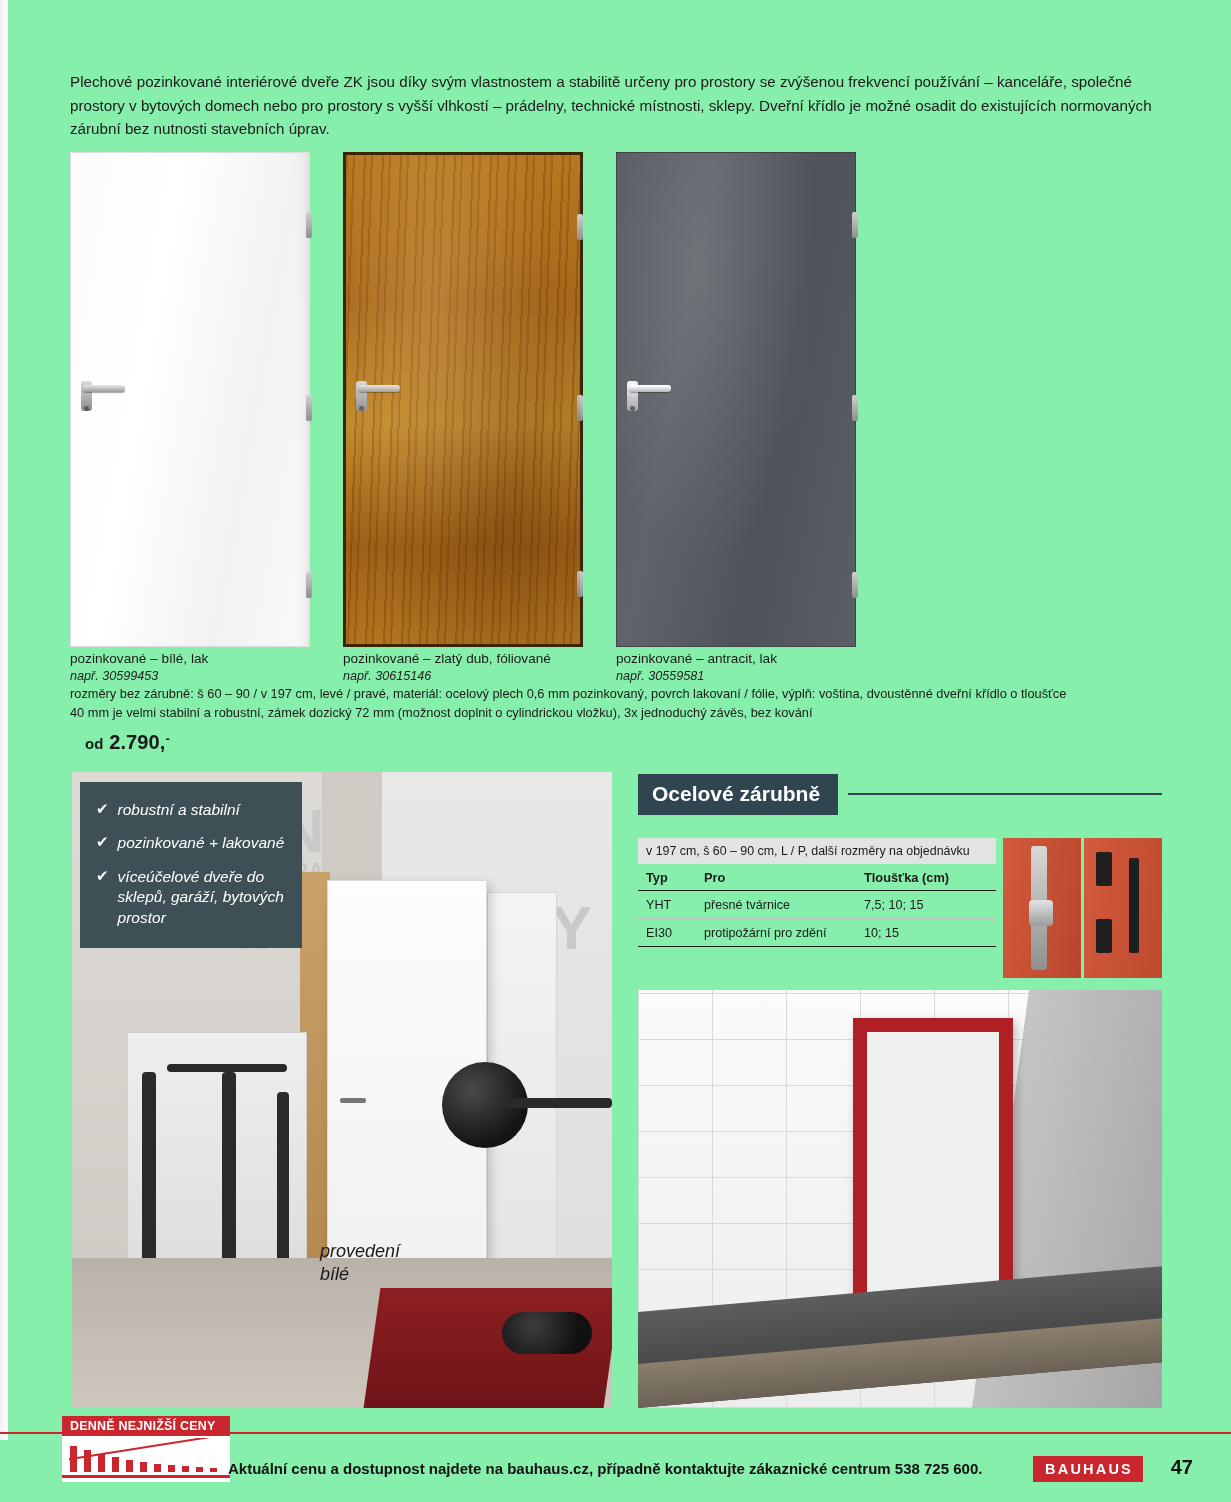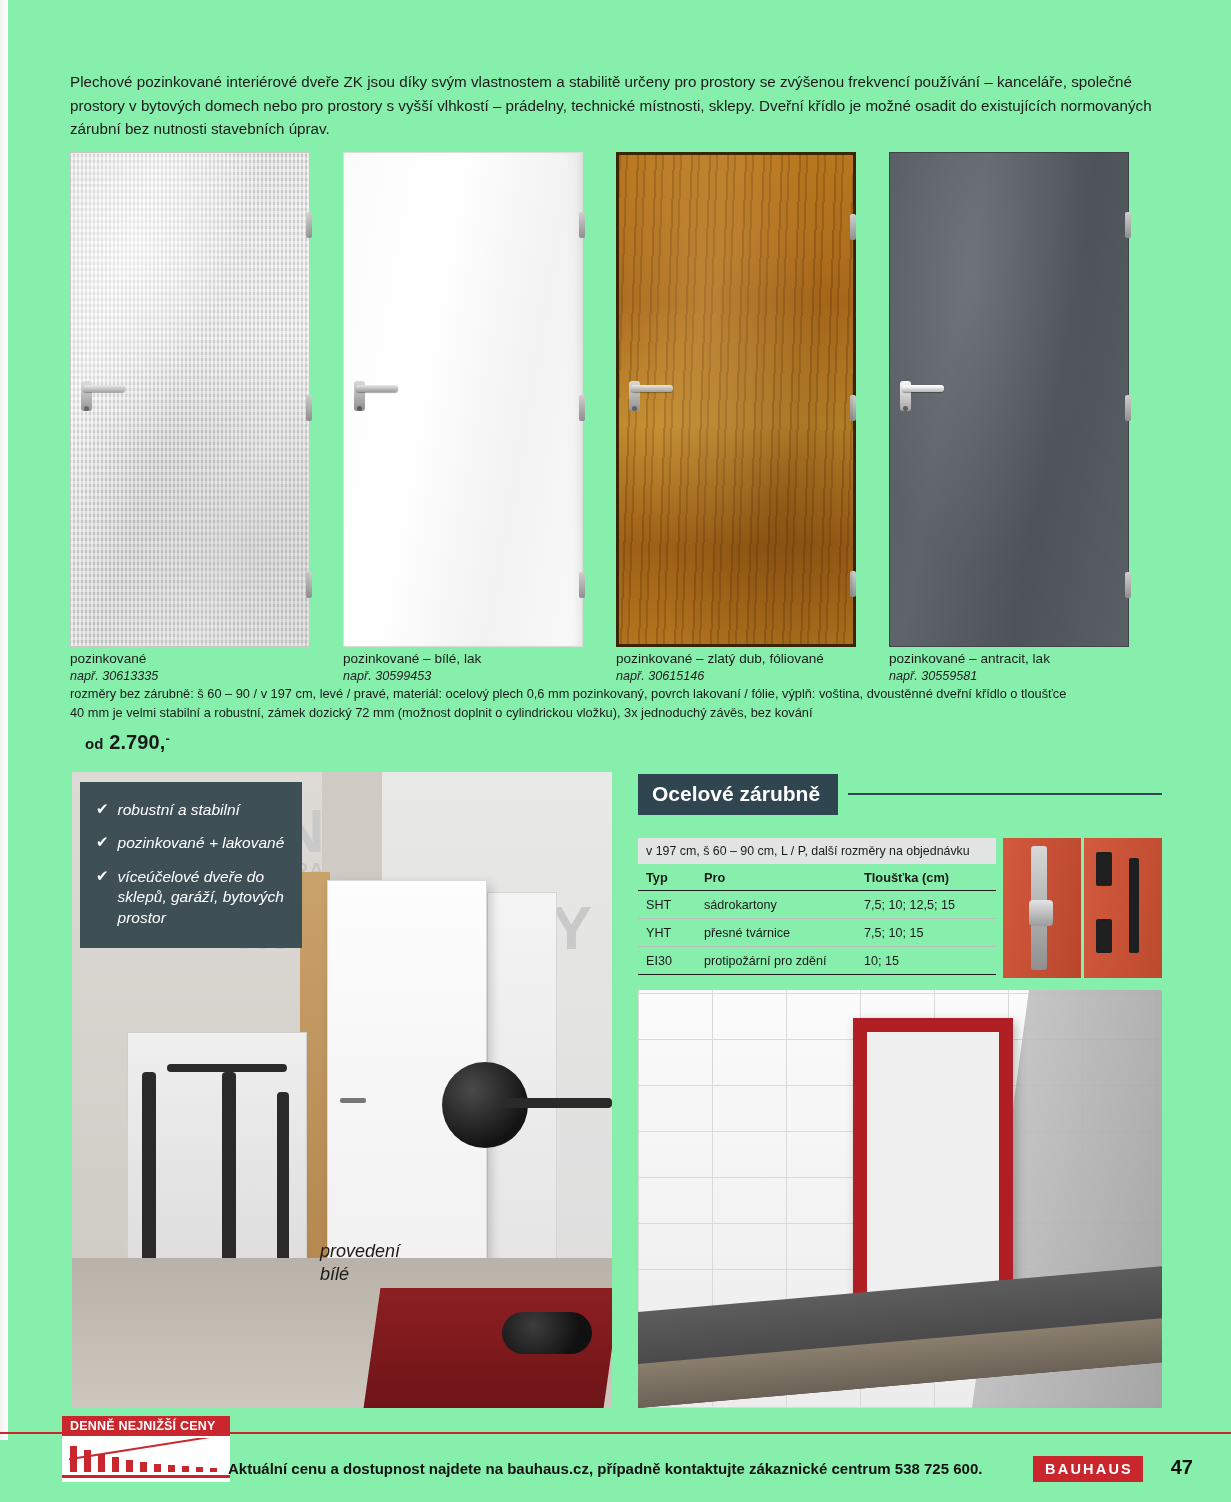--- a/index.html
+++ b/index.html
@@ -440,36 +440,20 @@
 <body>
 
 <div class="page">
 
   <div class="gutter"></div>
 
   <p class="intro">Plechové pozinkované interiérové dveře ZK jsou díky svým vlastnostem a stabilitě určeny pro prostory se zvýšenou frekvencí používání – kanceláře, společné prostory v bytových domech nebo pro prostory s vyšší vlhkostí – prádelny, technické místnosti, sklepy. Dveřní křídlo je možné osadit do existujících normovaných zárubní bez nutnosti stavebních úprav.</p>
 
   <div class="doors">
 
-    <div class="door-cell">
-      <div class="door-frame">
-        <div class="door door-galv">
-          <span class="handle-base"></span>
-          <span class="handle"></span>
-          <span class="keyhole"></span>
-          <span class="hinge h1"></span>
-          <span class="hinge h2"></span>
-          <span class="hinge h3"></span>
-        </div>
-      </div>
-      <div class="caption">
-        <span>pozinkované</span>
-        <span class="art">např. 30613335</span>
-      </div>
-    </div>
 
     <div class="door-cell">
       <div class="door-frame">
         <div class="door door-white">
           <span class="handle-base"></span>
           <span class="handle"></span>
           <span class="keyhole"></span>
           <span class="hinge h1"></span>
           <span class="hinge h2"></span>
           <span class="hinge h3"></span>
@@ -582,25 +566,20 @@
     <div class="table-head-note">v 197 cm, š 60 – 90 cm, L / P, další rozměry na objednávku</div>
     <table class="zarubne">
       <thead>
         <tr>
           <th class="col-typ">Typ</th>
           <th class="col-pro">Pro</th>
           <th>Tloušťka (cm)</th>
         </tr>
       </thead>
       <tbody>
-        <tr>
-          <td>SHT</td>
-          <td>sádrokartony</td>
-          <td>7,5; 10; 12,5; 15</td>
-        </tr>
         <tr>
           <td>YHT</td>
           <td>přesné tvárnice</td>
           <td>7,5; 10; 15</td>
         </tr>
         <tr>
           <td>EI30</td>
           <td>protipožární pro zdění</td>
           <td>10; 15</td>
         </tr>

